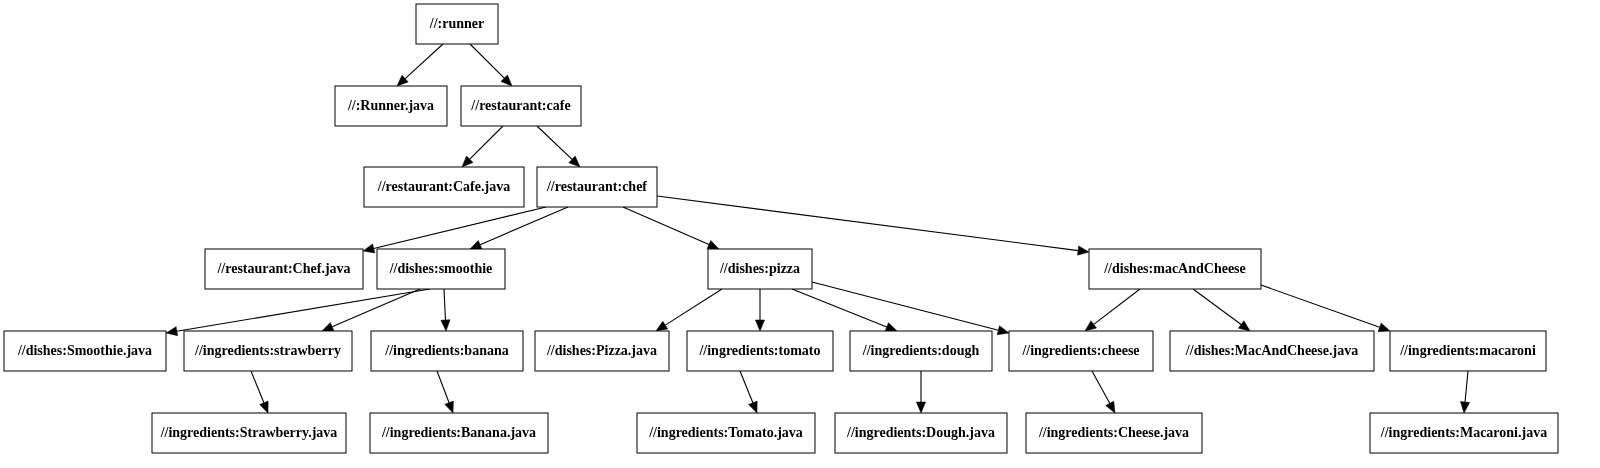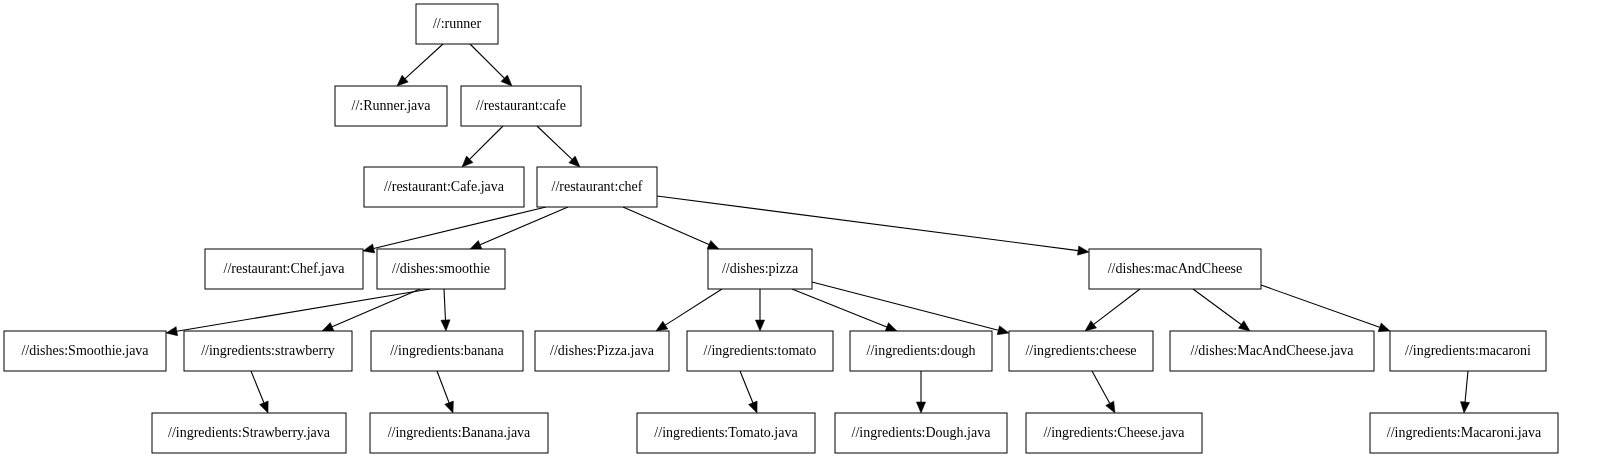--- a/index.html
+++ b/index.html
@@ -11,20 +11,21 @@
   body {
     width: 1600px;
     height: 468px;
     font-family: "Liberation Serif", "DejaVu Serif", serif;
     overflow: hidden;
   }
   #graph-root {
     position: relative;
     width: 1600px;
     height: 468px;
+    font-weight: bold;
   }
   svg#graph-svg {
     position: absolute;
     top: 0;
     left: 0;
     width: 1600px;
     height: 468px;
     display: block;
   }
   .node-box {

